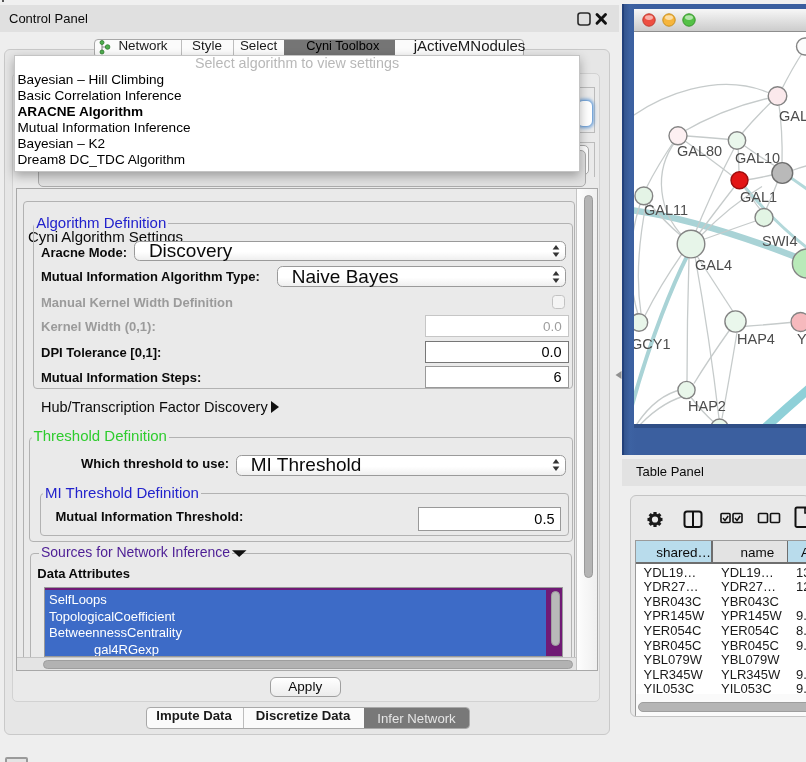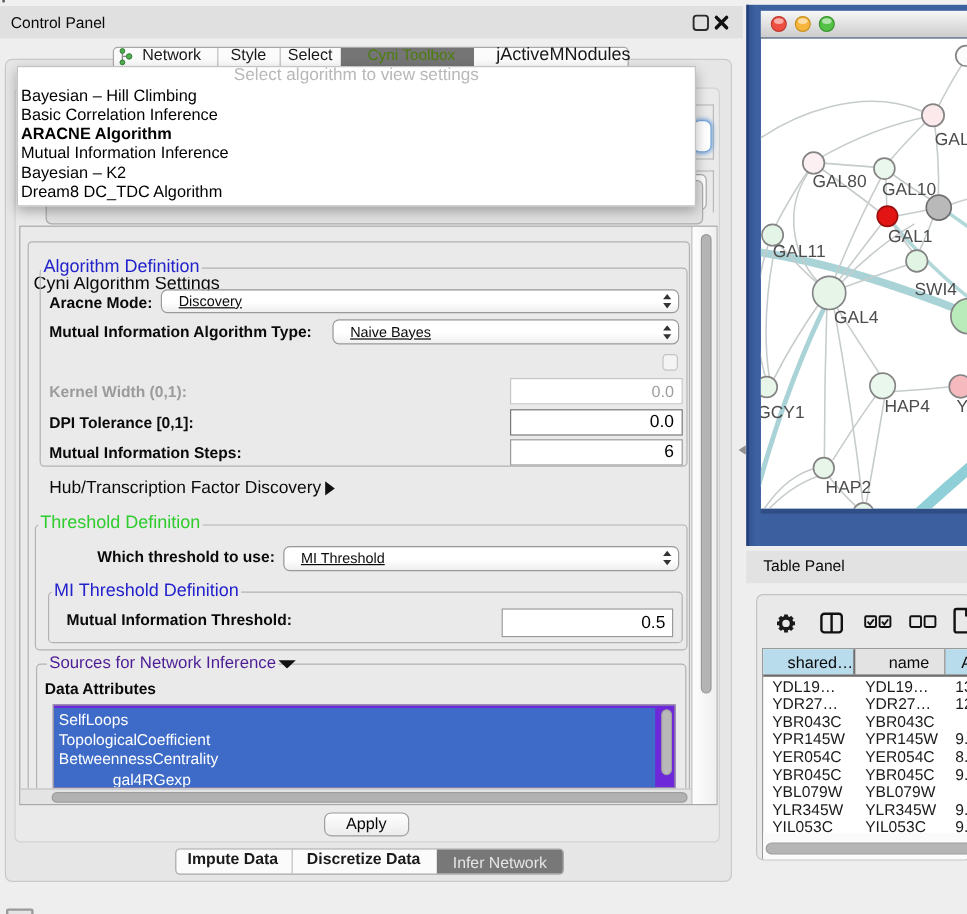--- a/index.html
+++ b/index.html
@@ -5,21 +5,21 @@
   html,body{margin:0;padding:0;}
   body{width:806px;height:762px;overflow:hidden;background:#eeeeee;
        font-family:"Liberation Sans", sans-serif;}
   #app{position:relative;width:806px;height:762px;}
   .abs{position:absolute;}
   .lbl{position:absolute;font-size:13px;color:#0a0a0a;white-space:nowrap;line-height:15px;}
   .b{font-weight:bold;}
   .dis{color:#9b9b9b;}
   .combo{position:absolute;border:1px solid #9a9a9a;border-radius:5.5px;
     background:linear-gradient(#ffffff 55%,#efefef);box-sizing:border-box;}
-  .combo .ct{position:absolute;left:14px;top:50%;transform:translateY(-50%);font-size:12px;color:#0a0a0a;white-space:nowrap;text-decoration:underline;}
+  .combo .ct{position:absolute;left:14px;top:50%;transform:translateY(-50%);font-size:19px;color:#0a0a0a;white-space:nowrap;}
   .arrows{position:absolute;right:5px;top:50%;transform:translateY(-50%);width:8px;height:12px;}
   .field{position:absolute;background:#fff;box-sizing:border-box;}
   .field .ft{position:absolute;right:6px;top:50%;transform:translateY(-50%);font-size:13.5px;}
   .gbox{position:absolute;border:1px solid #b2b2b2;border-radius:4px;box-sizing:border-box;}
   .gtitle{position:absolute;font-size:15px;line-height:16px;background:#eaeaea;padding:0 2px;white-space:nowrap;}
   .seg{position:absolute;text-align:center;font-size:13.4px;color:#1a1a1a;line-height:17px;}
   .seg2{position:absolute;text-align:center;font-size:13.2px;color:#1a1a1a;line-height:17px;font-weight:bold;}
 </style>
 </head>
 <body>
@@ -48,21 +48,21 @@
   <div class="abs" style="left:284.3px;top:39.5px;width:110.8px;height:17px;background:#757575;"></div>
   <svg class="abs" style="left:99px;top:40px;" width="13" height="15" viewBox="0 0 13 15">
     <path d="M3 3 L3 12 M3 7 L8 7" stroke="#8a8a8a" stroke-width="1.1" fill="none"></path>
     <circle cx="3" cy="2.5" r="2" fill="#4faf4f" stroke="#2c7a2c" stroke-width="0.8"></circle>
     <circle cx="8.6" cy="7" r="2.3" fill="#4faf4f" stroke="#2c7a2c" stroke-width="0.8"></circle>
     <circle cx="3" cy="12" r="2" fill="#4faf4f" stroke="#2c7a2c" stroke-width="0.8"></circle>
   </svg>
   <div class="seg" style="left:105px;top:36.7px;width:76px;">Network</div>
   <div class="seg" style="left:181px;top:36.7px;width:52px;">Style</div>
   <div class="seg" style="left:233px;top:36.7px;width:51px;">Select</div>
-  <div class="seg" style="left:284.3px;top:36.7px;width:117px;color:#4d7c0f;font-size:12.8px;">Cyni Toolbox</div>
+  <div class="seg" style="left:284.3px;top:36.7px;width:117px;color:#000000;font-size:12.8px;">Cyni Toolbox</div>
   <div class="seg" style="left:395px;top:36.7px;width:149px;font-size:15px;">jActiveMNodules</div>
 
   <div class="abs" style="left:570px;top:87px;width:24px;height:44px;border:1px solid #bbbbbb;border-left:none;"></div>
   <div class="abs" style="left:577px;top:100px;width:14px;height:25px;border-radius:6px;background:#fff;
        border:1px solid #79a7d9;box-shadow:0 0 3px 1.5px rgba(90,150,215,0.65);"></div>
   <div class="abs" style="left:570px;top:142px;width:24px;height:34px;border:1px solid #bbbbbb;border-left:none;border-bottom:none;"></div>
   <div class="abs" style="left:560px;top:145px;width:27px;height:28px;background:#fff;border:1px solid #a8a8a8;border-radius:5px;"></div>
 
   <div class="abs" style="left:38px;top:150px;width:548px;height:37px;background:#e1e1e1;
        border:1px solid #ababab;border-radius:5px;box-sizing:border-box;"></div>
@@ -85,20 +85,21 @@
         </svg>
     </div>
     <div class="lbl b" style="left:24px;top:80.8px;">Mutual Information Algorithm Type:</div>
     <div class="combo" style="left:259.8px;top:77.9px;width:289px;height:20.6px;">
       <span class="ct">Naive Bayes</span>
       <svg class="arrows" viewBox="0 0 8 12">
           <path d="M4 0 L7.4 4.4 L0.6 4.4 Z" fill="#333"></path>
           <path d="M4 12 L7.4 7.6 L0.6 7.6 Z" fill="#333"></path>
         </svg>
     </div>
+    <div class="lbl b dis" style="left:24px;top:106.6px;">Manual Kernel Width Definition</div>
     <div class="abs" style="left:534.7px;top:106.8px;width:13.4px;height:13.4px;background:#f4f4f4;
          border:1px solid #c2c2c2;border-radius:3.5px;box-sizing:border-box;"></div>
     <div class="lbl b dis" style="left:24px;top:130.8px;">Kernel Width (0,1):</div>
     <div class="field" style="left:407.8px;top:126.4px;width:143.9px;height:22.4px;border:1px solid #c6c6c6;">
       <span class="ft" style="color:#9e9e9e;">0.0</span>
       </div>
     <div class="lbl b" style="left:24px;top:156.2px;">DPI Tolerance [0,1]:</div>
     <div class="field" style="left:407.8px;top:152.5px;width:143.9px;height:22.3px;border:1px solid #777;">
       <span class="ft" style="color:#000;font-size:14.5px;">0.0</span>
       </div>
@@ -131,21 +132,21 @@
       <span class="ft" style="color:#000;font-size:14.5px;">0.5</span>
       </div>
 
     <div class="gbox" style="left:13px;top:364px;width:541.5px;height:130px;"></div>
     <div class="gtitle" style="left:22px;top:355.7px;color:#4c1d95;font-size:14px;">Sources for Network Inference</div>
     <svg class="abs" style="left:215px;top:361.5px;" width="14.5" height="7" viewBox="0 0 14.5 7">
       <path d="M0 0.3 L14.5 0.3 L7.2 7 Z" fill="#111"></path>
       </svg>
     <div class="lbl b" style="left:20.3px;top:377px;">Data Attributes</div>
 
-    <div class="abs" style="left:27px;top:398px;width:519px;height:70.5px;background:#6d28d9;
+    <div class="abs" style="left:27px;top:398px;width:519px;height:70.5px;background:#701a75;
          border:1px solid #999;box-sizing:border-box;overflow:hidden;">
       <div class="abs" style="left:0;top:2.6px;width:501px;height:68px;background:#3d6bc7;"></div>
       <div class="lbl" style="left:4px;top:4.4px;color:#fff;">SelfLoops</div>
       <div class="lbl" style="left:4px;top:21px;color:#fff;">TopologicalCoefficient</div>
       <div class="lbl" style="left:4px;top:37.6px;color:#fff;">BetweennessCentrality</div>
       <div class="lbl" style="left:4px;top:54.2px;color:#fff;margin-left:45px;">gal4RGexp</div>
       <div class="abs" style="left:505.7px;top:3.5px;width:9.8px;height:54.5px;background:#b9b9b9;
            border:1px solid #a0a0a0;border-radius:5px;box-sizing:border-box;"></div>
     </div>
 

